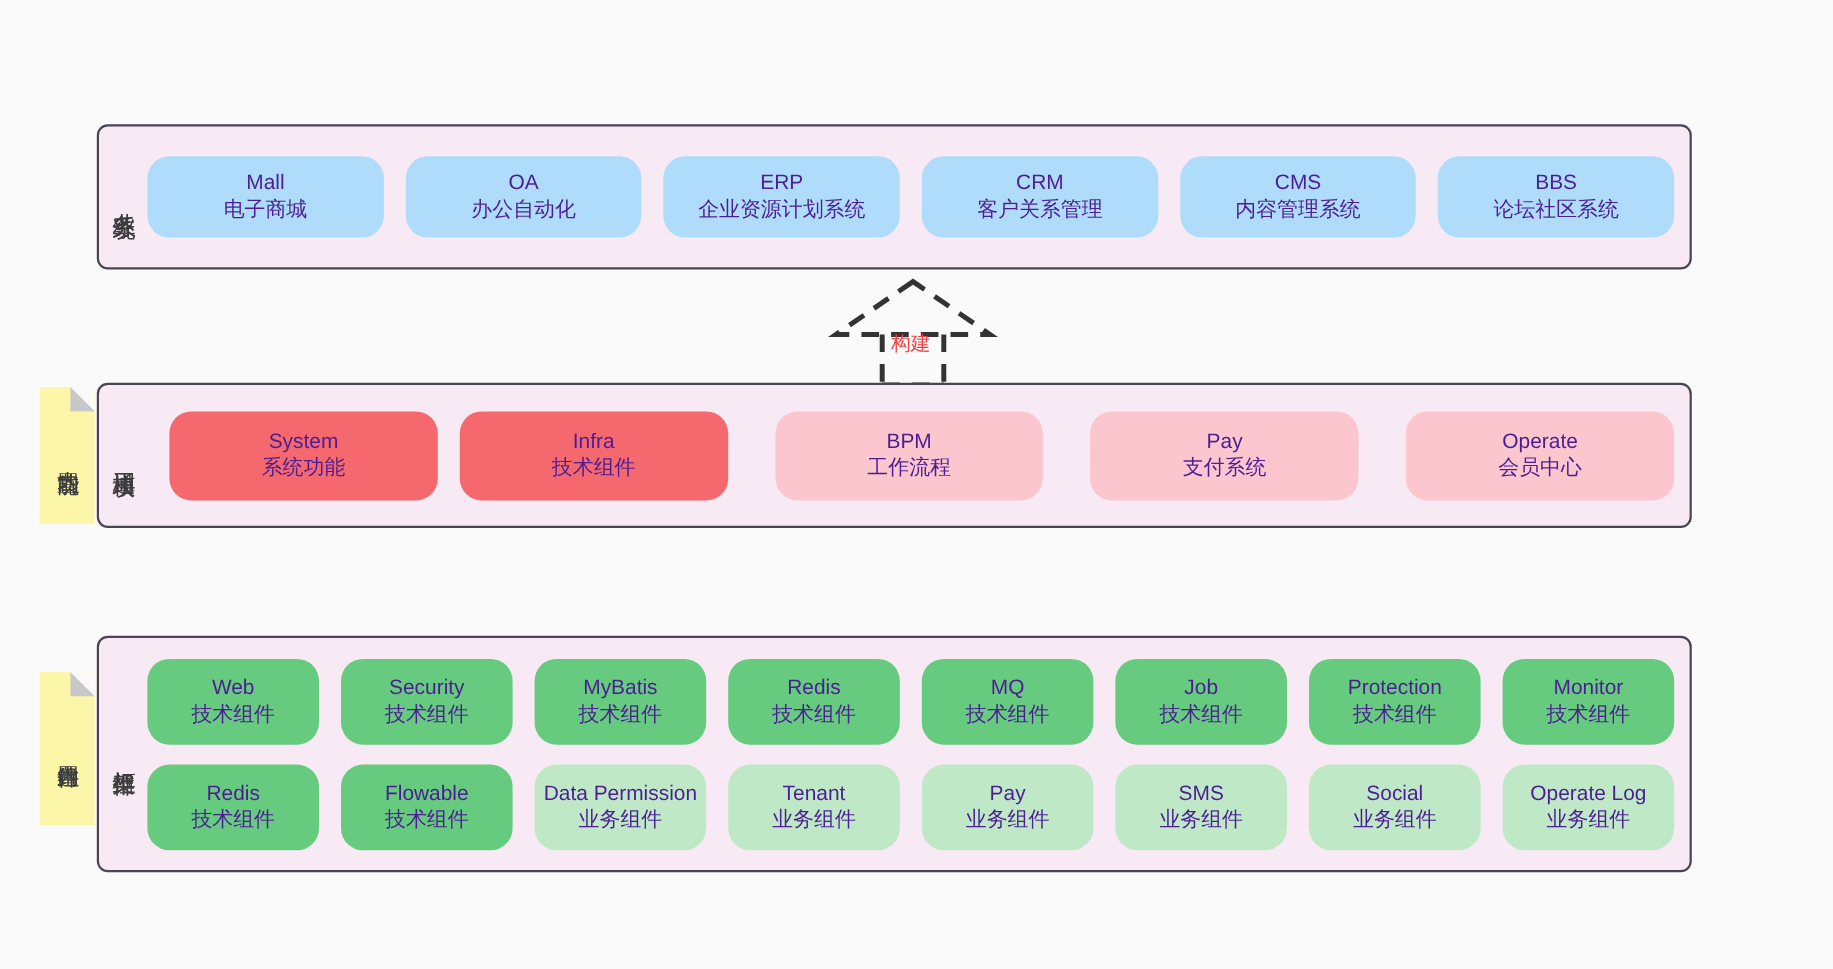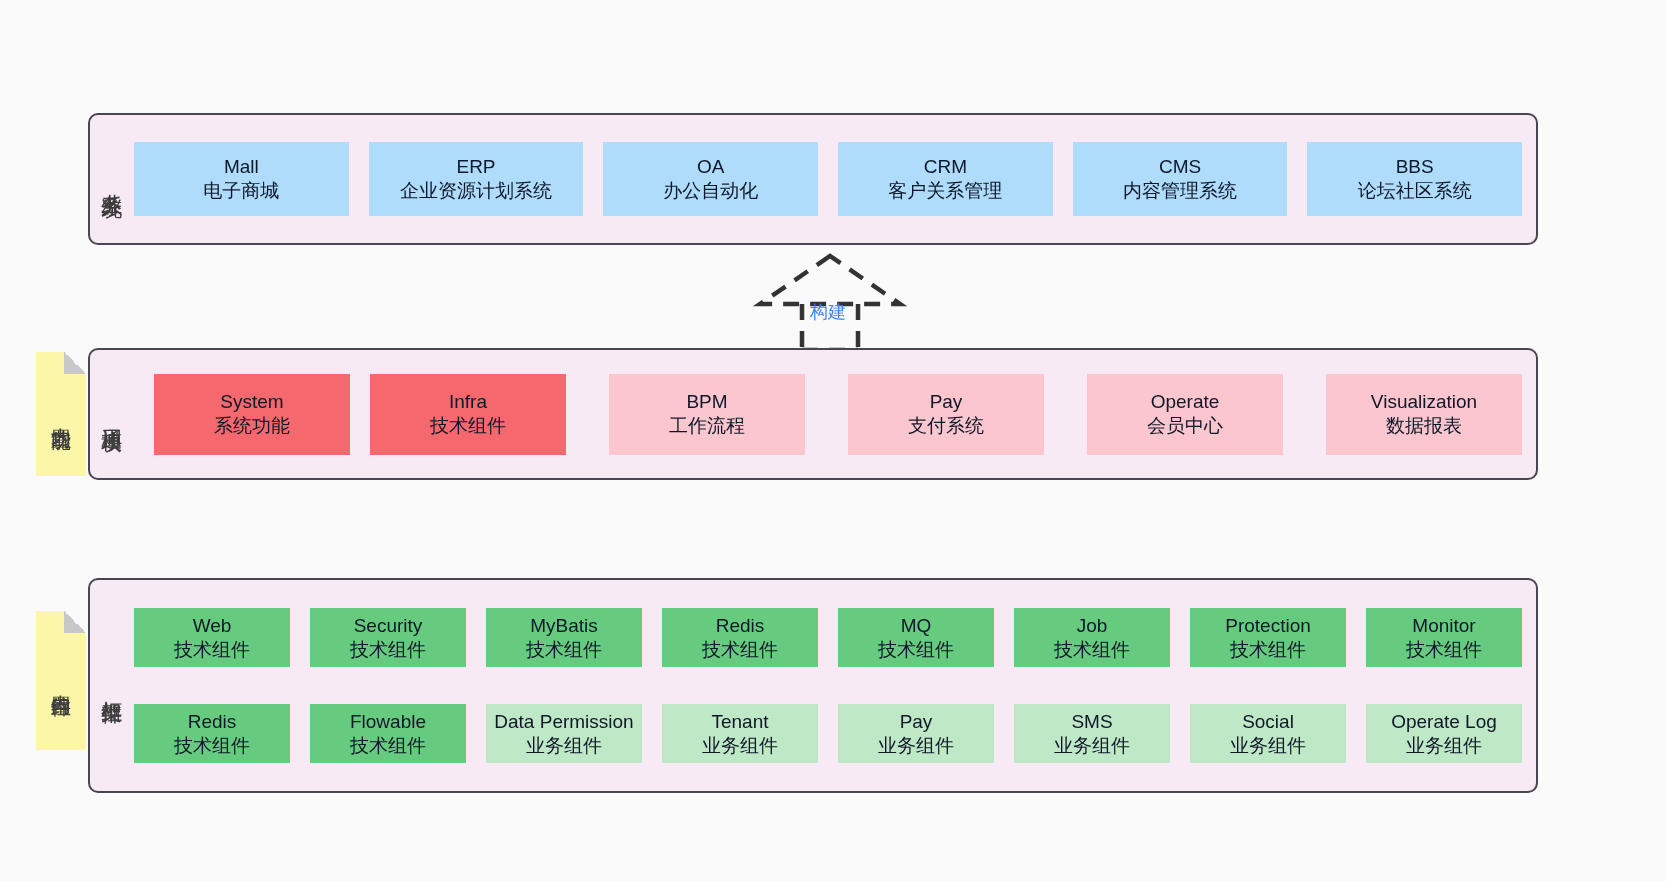--- a/index.html
+++ b/index.html
@@ -55,50 +55,50 @@
     gap: 18px;
     padding: 0 14px 0 0;
   }
   .card-row {
     display: flex;
     gap: 20px;
     align-items: stretch;
   }
   .card {
     flex: 1 1 0;
-    border-radius: 0;
+    border-radius: 20px;
     display: flex;
     flex-direction: column;
     align-items: center;
     justify-content: center;
     text-align: center;
     font-size: 19px;
     line-height: 1.25;
-    color: #0f172a;
+    color: #4c1d95;
     box-sizing: border-box;
     padding: 6px 4px;
   }
   .card .l1 { display: block; }
   .card .l2 { display: block; }
 
   
   .c-blue        { background: #aedcfa; }
   .c-red         { background: #f4686e; }
   .c-pink        { background: #fbc6ce; margin-left: 23px; }
   .c-green       { background: #67cb7f; }
   .c-green-light { background: #bfe9c6; }
 
   
   #band-business  { left: 88px;  top: 113px; width: 1450px; height: 132px; }
   #band-common    { left: 88px;  top: 348px; width: 1450px; height: 132px; }
   #band-framework { left: 88px;  top: 578px; width: 1450px; height: 215px; }
 
   #band-business .card-row  { height: 74px; }
   #band-common .card-row    { height: 81px; padding-left: 20px; }
-  #band-framework .card-row { height: 78px; align-items: center; }
+  #band-framework .card-row { height: 78px; }
 
   
   .sticky {
     position: absolute;
     width: 50px;
     background: #fcf7a8;
     box-sizing: border-box;
     display: flex;
     align-items: center;
     justify-content: center;
@@ -126,47 +126,47 @@
     position: absolute;
     width: 180px;
     height: 100px;
   }
   #connector-build     { left: 740px; top: 252px; }
   #connector-implement { left: 755px; top: 486px; }
   .connector svg { display: block; overflow: visible; }
   .connector-label {
     position: absolute;
     font-size: 18px;
-    color: #3b82f6;
+    color: #ef4444;
     background: transparent;
     white-space: nowrap;
   }
   #connector-build .connector-label     { left: 70px; top: 48px; }
   #connector-implement .connector-label { left: 70px; top: 48px; }
 </style>
 </head>
 <body>
 
 <div class="canvas">
 
   <div class="band" id="band-business">
     <div class="band-title">业务系统</div>
     <div class="band-body">
       <div class="card-row">
         <div class="card c-blue">
           <span class="l1">Mall</span>
           <span class="l2">电子商城</span>
         </div>
         <div class="card c-blue">
+          <span class="l1">OA</span>
+          <span class="l2">办公自动化</span>
+        </div>
+        <div class="card c-blue">
           <span class="l1">ERP</span>
           <span class="l2">企业资源计划系统</span>
-        </div>
-        <div class="card c-blue">
-          <span class="l1">OA</span>
-          <span class="l2">办公自动化</span>
         </div>
         <div class="card c-blue">
           <span class="l1">CRM</span>
           <span class="l2">客户关系管理</span>
         </div>
         <div class="card c-blue">
           <span class="l1">CMS</span>
           <span class="l2">内容管理系统</span>
         </div>
         <div class="card c-blue">
@@ -206,24 +206,20 @@
           <span class="l2">工作流程</span>
         </div>
         <div class="card c-pink">
           <span class="l1">Pay</span>
           <span class="l2">支付系统</span>
         </div>
         <div class="card c-pink">
           <span class="l1">Operate</span>
           <span class="l2">会员中心</span>
         </div>
-        <div class="card c-pink">
-          <span class="l1">Visualization</span>
-          <span class="l2">数据报表</span>
-        </div>
       </div>
     </div>
   </div>
 
 
   <div class="sticky" id="sticky-framework">
     <span>内置组件</span>
   </div>
 
   <div class="band" id="band-framework">

